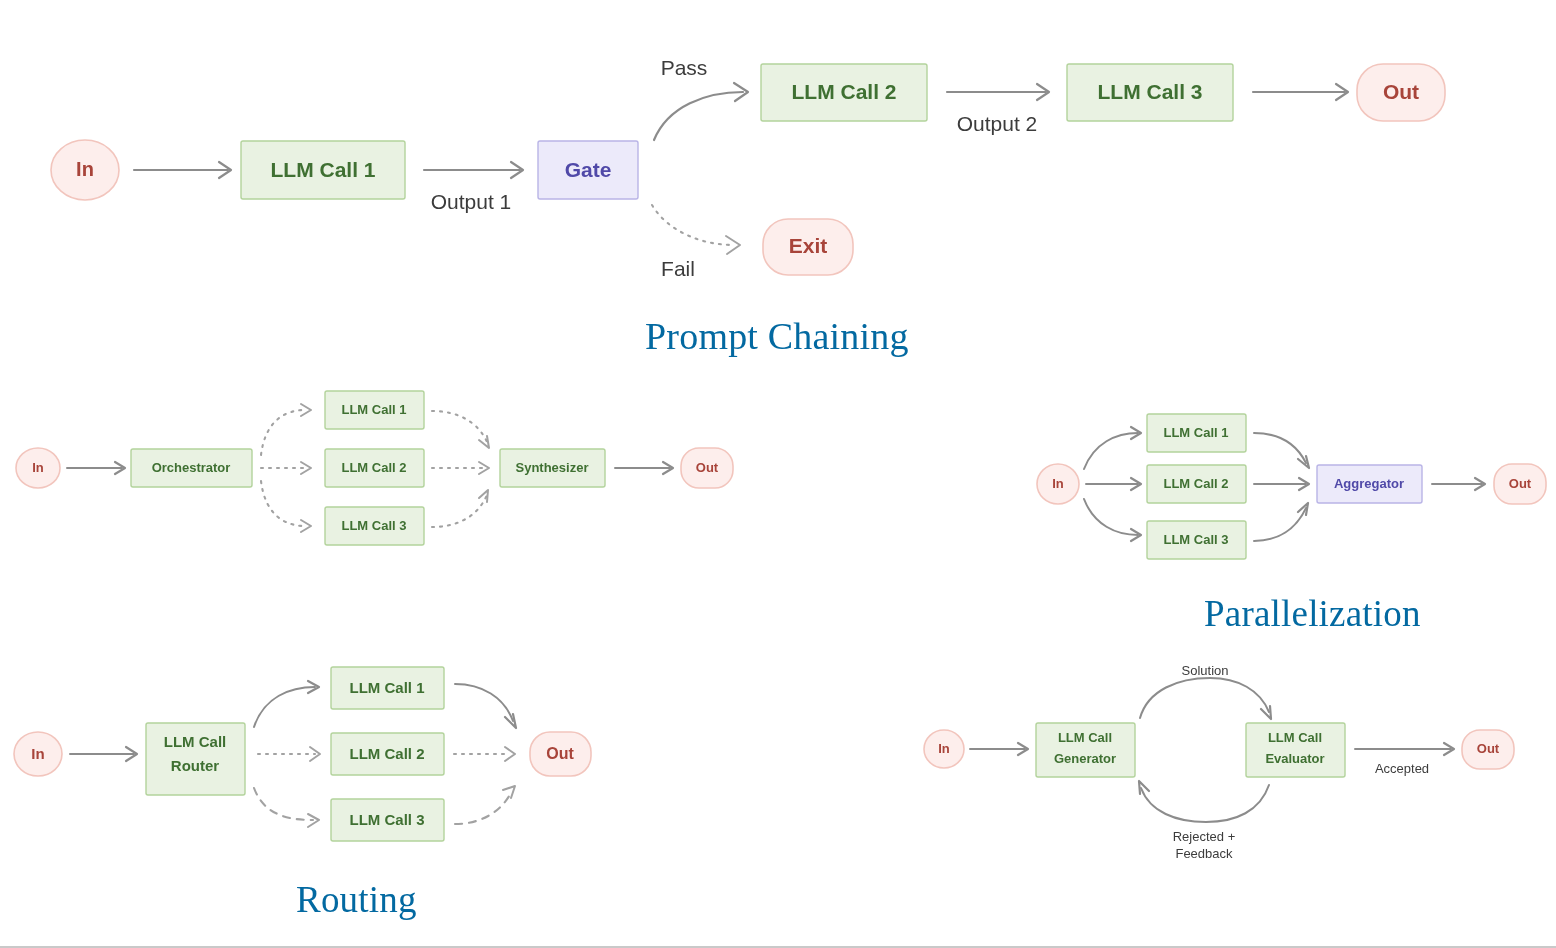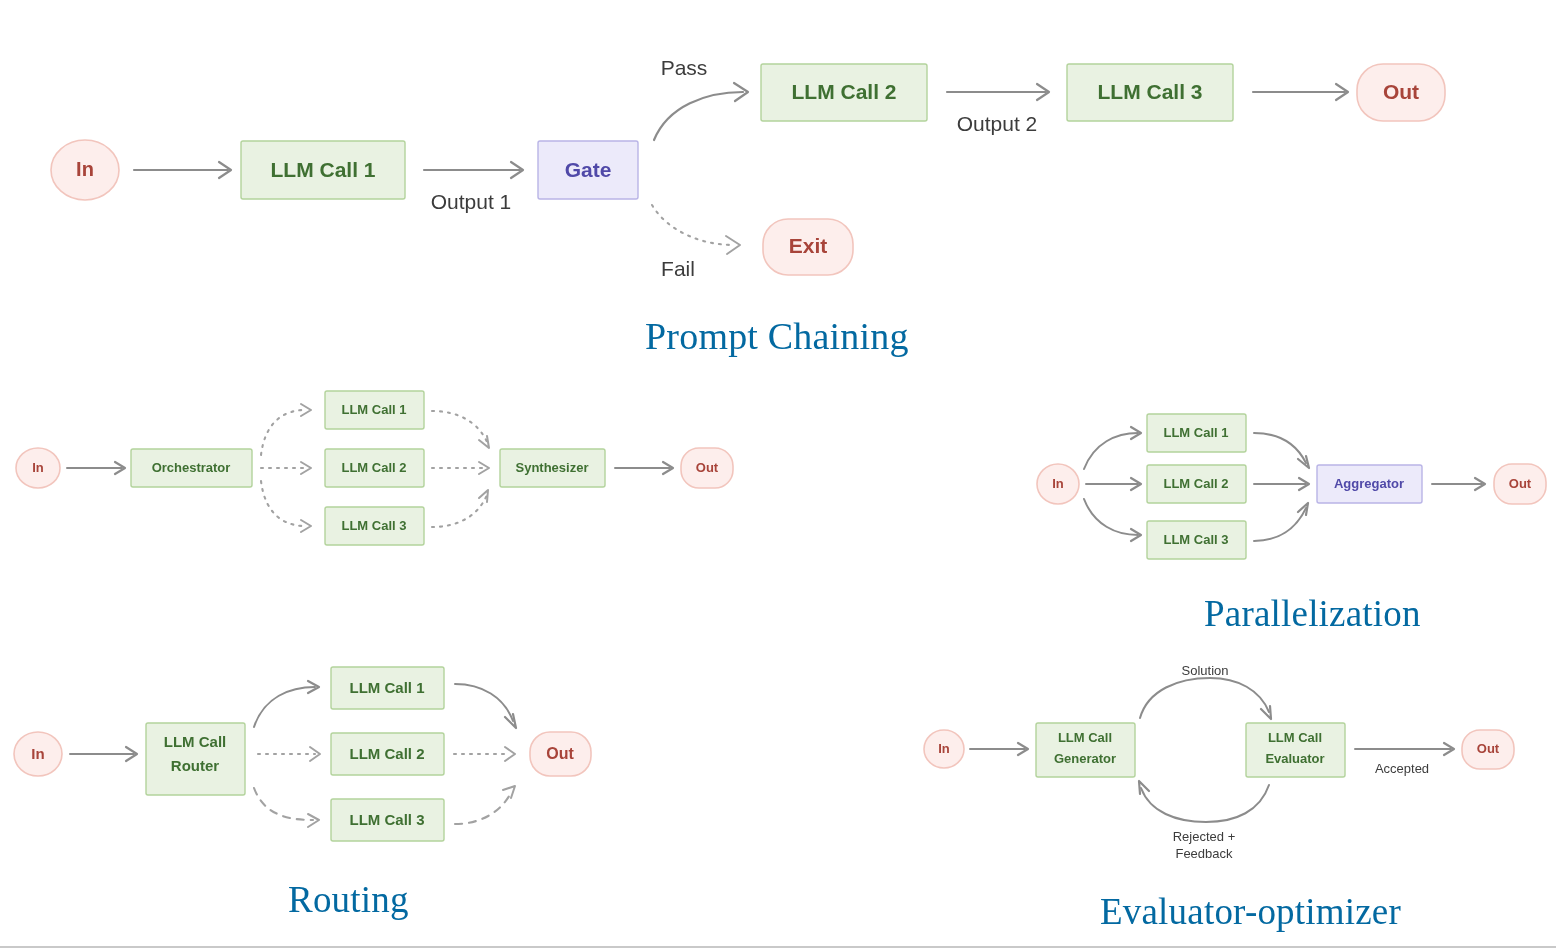--- a/index.html
+++ b/index.html
@@ -354,21 +354,21 @@
       <path class="flow-dash long" d="M 455,169 C 482,169 502,156 512,136"></path>
       <polyline class="arrow-head light" points="503,135 515,131 511,143"></polyline>
     </g>
 
     <g>
       <rect class="io-shape" x="530" y="77" width="61" height="44" rx="20"></rect>
       <text class="node-label io-text" x="560" y="100" font-size="16">Out</text>
     </g>
   </svg>
 
-  <div class="panel-title" style="left:288px; top:878px; font-size:37px;">Routing</div>
+  <div class="panel-title" style="left:296px; top:878px; font-size:37px;">Routing</div>
 
   <svg class="diagram" style="left:900px; top:650px;" width="640" height="220" viewBox="0 0 640 220">
 
     <g>
       <ellipse class="io-shape" cx="44" cy="99" rx="20" ry="19"></ellipse>
       <text class="node-label io-text" x="44" y="100" font-size="13">In</text>
     </g>
 
     <g>
       <line class="flow-line thin" x1="70" y1="99" x2="125" y2="99"></line>
@@ -405,15 +405,14 @@
       <polyline class="arrow-head" points="544,93 554,99 544,105"></polyline>
       <text class="edge-label" x="502" y="120" font-size="13">Accepted</text>
     </g>
 
     <g>
       <rect class="io-shape" x="562" y="80" width="52" height="39" rx="18"></rect>
       <text class="node-label io-text" x="588" y="100" font-size="13">Out</text>
     </g>
   </svg>
 
-  <div class="panel-title" style="left:1100px; top:890px; font-size:37px;">Evaluator-optimizer</div>
 
 </div>
 
 </body></html>

